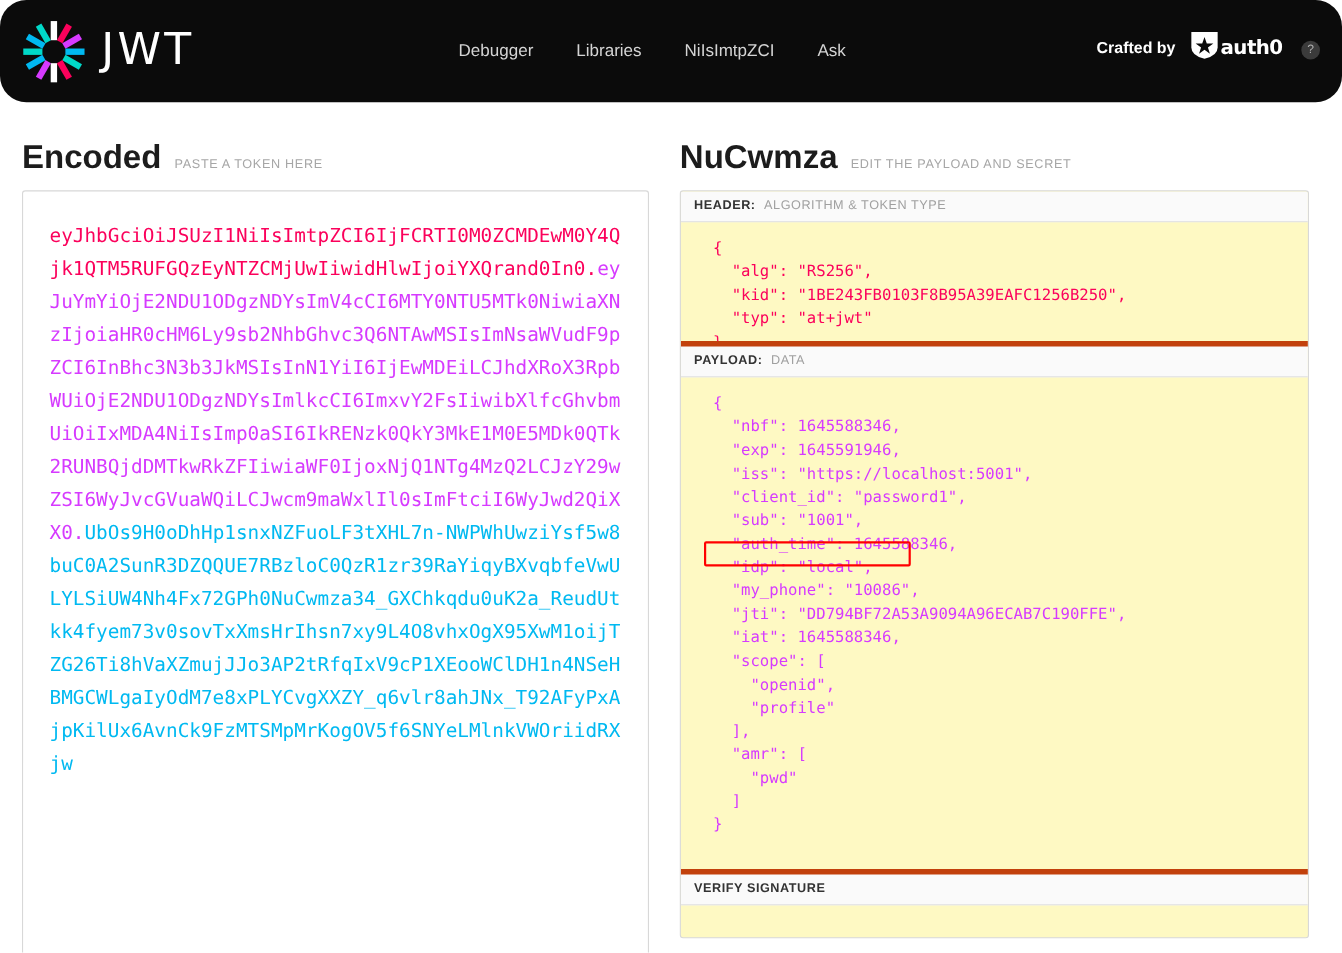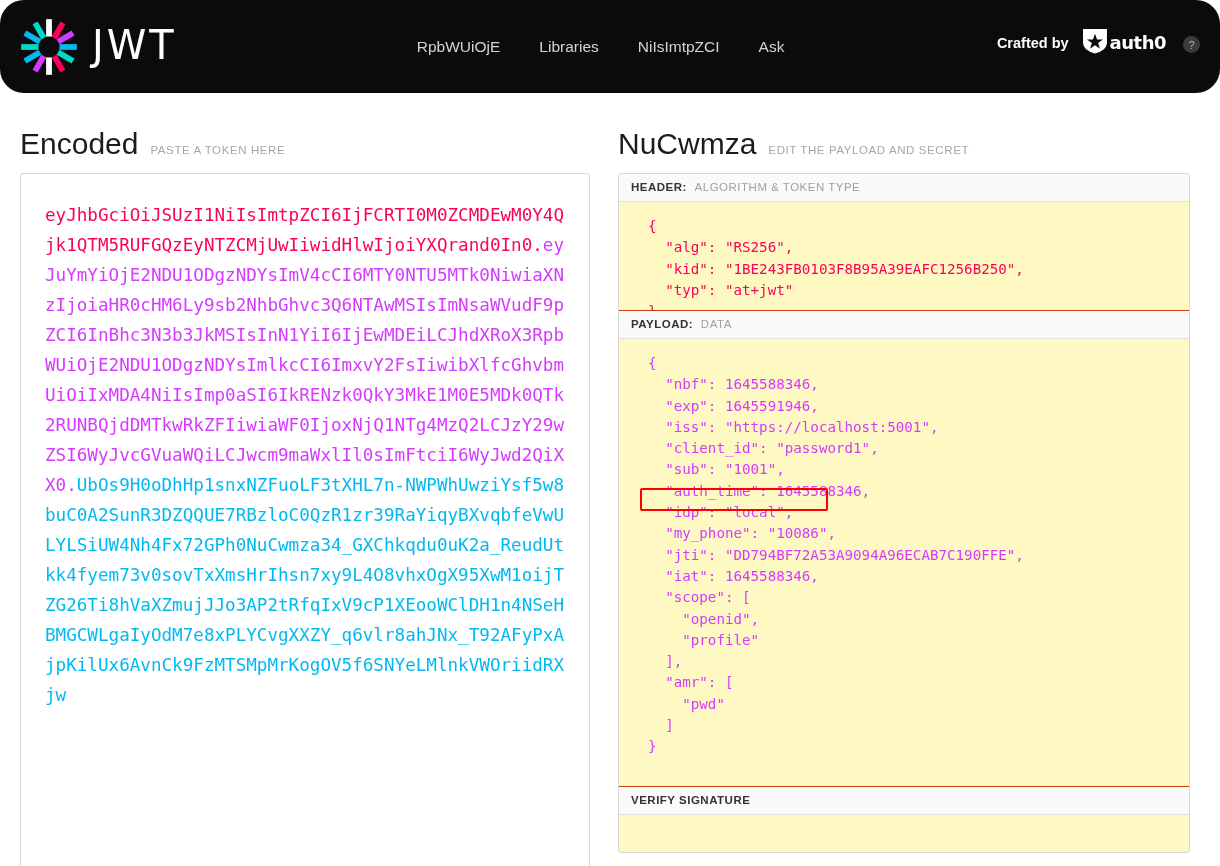--- a/index.html
+++ b/index.html
@@ -97,21 +97,21 @@
   .col-head {
     display: flex;
     align-items: baseline;
     gap: 12px;
     padding-top: 36px;
     padding-bottom: 14px;
   }
   .col-title {
     font-size: 30px;
     color: #1c1c1c;
-    font-weight: 400;
+    font-weight: 700;
     line-height: 1;
   }
   .col-sub {
     font-size: 11.5px;
     color: #a6a6a6;
     letter-spacing: 0.6px;
     text-transform: uppercase;
     white-space: nowrap;
   }
 
@@ -159,21 +159,21 @@
     padding: 14px 12px 14px 12px;
     font-family: "DejaVu Sans Mono", monospace;
     font-size: 14.2px;
     line-height: 21.3px;
     white-space: pre;
     overflow: hidden;
   }
   .sect-body.header-body  { color: #fb015b; height: 108px; }
   .sect-body.payload-body { color: #d63aff; height: 447px; position: relative; }
 
-  .sect-divider { border-top: 1px solid #c2410c; }
+  .sect-divider { border-top: 5px solid #c2410c; }
 
   
   .annot-box {
     position: absolute;
     left: 21px;
     top: 149px;
     width: 188px;
     height: 23px;
     border: 2px solid #ff0000;
     border-radius: 2px;
@@ -223,21 +223,21 @@
           <g transform="rotate(330)">
               <rect x="-5" y="-48" width="10" height="30" fill="#00d9c8"></rect>
             </g>
         </g>
       </svg>
     </span>
     <span class="wordmark">JWT</span>
   </div>
 
   <div class="nav-links">
-    <a class="nav-link">RpbWUiOjE</a>
+    <a class="nav-link">Debugger</a>
     <a class="nav-link">Libraries</a>
     <a class="nav-link">NiIsImtpZCI</a>
     <a class="nav-link">Ask</a>
   </div>
 
   <div class="nav-right">
     <span class="crafted">Crafted by</span>
     <span class="auth0-mark">
       <span>
         <svg width="26" height="26" viewBox="0 0 100 100">

